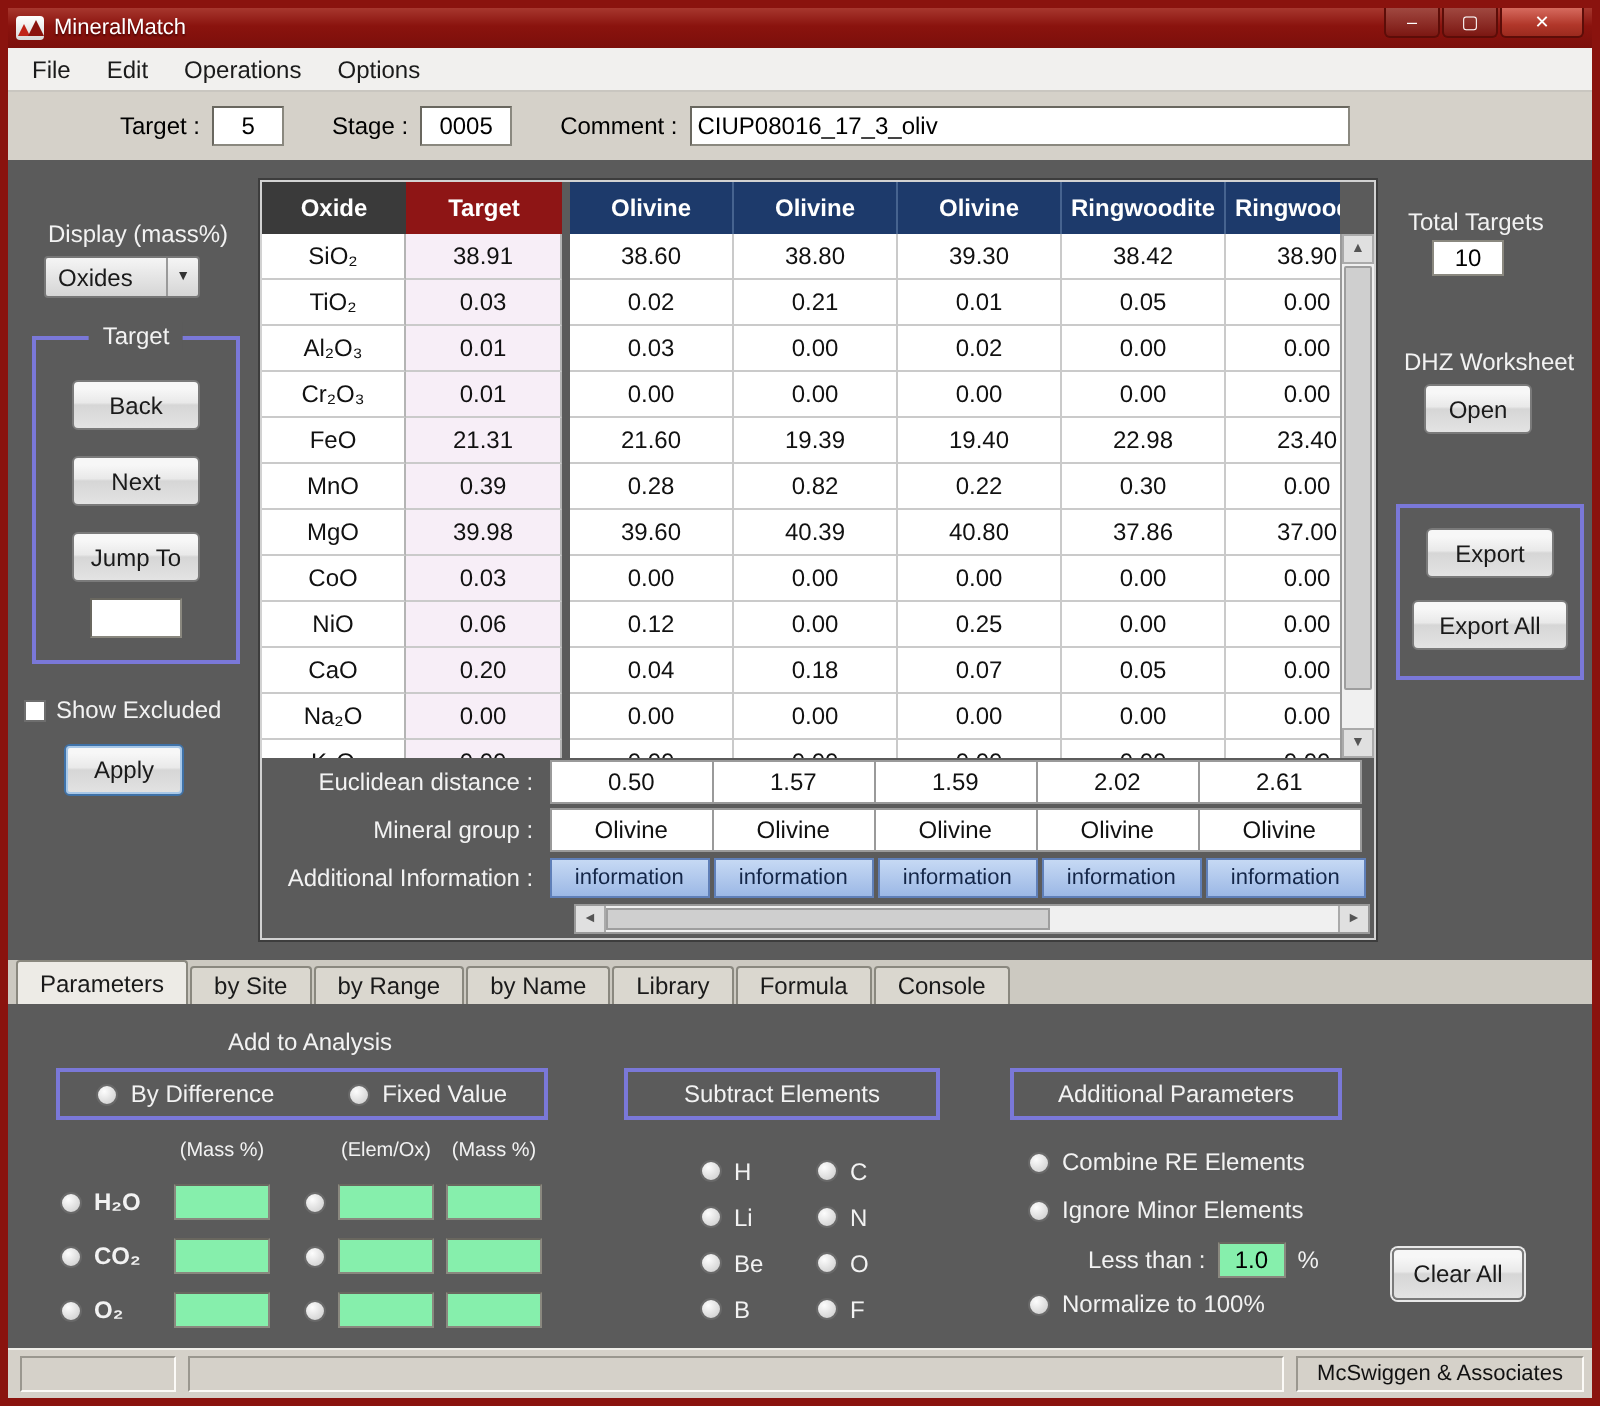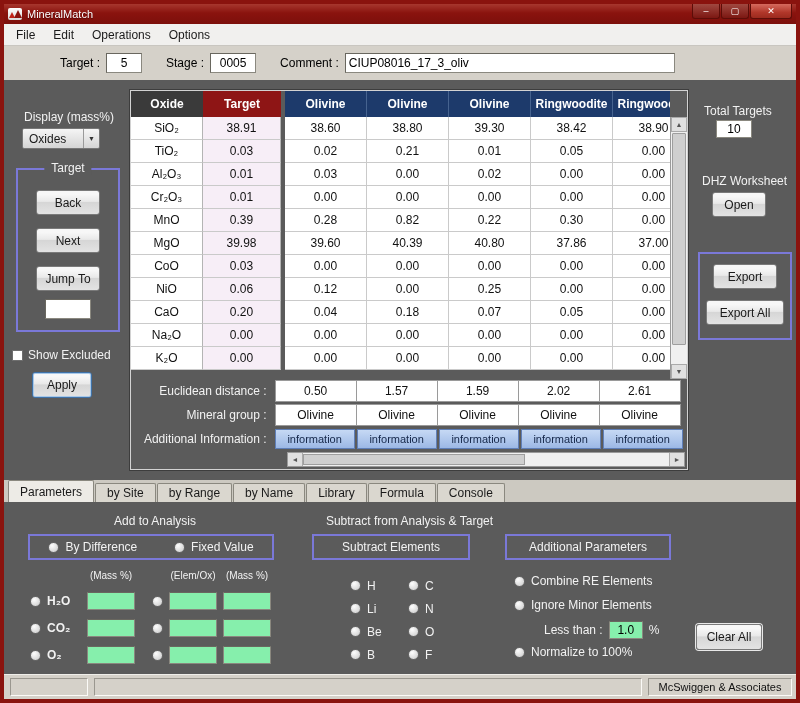--- a/index.html
+++ b/index.html
@@ -247,20 +247,32 @@
             <div class="c-gap"></div>
             <div class="c-vals">
               <div class="cv">0.00</div>
               <div class="cv">0.00</div>
               <div class="cv">0.00</div>
               <div class="cv">0.00</div>
               <div class="cv">0.00</div>
             </div>
           </div>
           <div class="trow">
+            <div class="c-oxide">FeO</div>
+            <div class="c-target">21.31</div>
+            <div class="c-gap"></div>
+            <div class="c-vals">
+              <div class="cv">21.60</div>
+              <div class="cv">19.39</div>
+              <div class="cv">19.40</div>
+              <div class="cv">22.98</div>
+              <div class="cv">23.40</div>
+            </div>
+          </div>
+          <div class="trow">
             <div class="c-oxide">MnO</div>
             <div class="c-target">0.39</div>
             <div class="c-gap"></div>
             <div class="c-vals">
               <div class="cv">0.28</div>
               <div class="cv">0.82</div>
               <div class="cv">0.22</div>
               <div class="cv">0.30</div>
               <div class="cv">0.00</div>
             </div>
@@ -413,21 +425,20 @@
       </span>
       <span class="rpair">
         <span class="radio"></span>
         <span>Fixed Value</span>
       </span>
     </div>
     <span class="colhdr" style="left:62px;">(Mass %)</span>
     <span class="colhdr" style="left:144px;">(Elem/Ox)</span>
     <span class="colhdr" style="left:198px;">(Mass %)</span>
 
-    <span class="sectitle" style="left:298px; width:215px;">Subtract from Analysis &amp; Target</span>
     <div class="pbox" style="left:308px; width:158px;">Subtract Elements</div>
     <div class="egrid" id="egrid">
         <div class="eitem">
           <span class="radio"></span>
           <span class="elabel">H</span>
         </div>
         <div class="eitem">
           <span class="radio"></span>
           <span class="elabel">C</span>
         </div>

